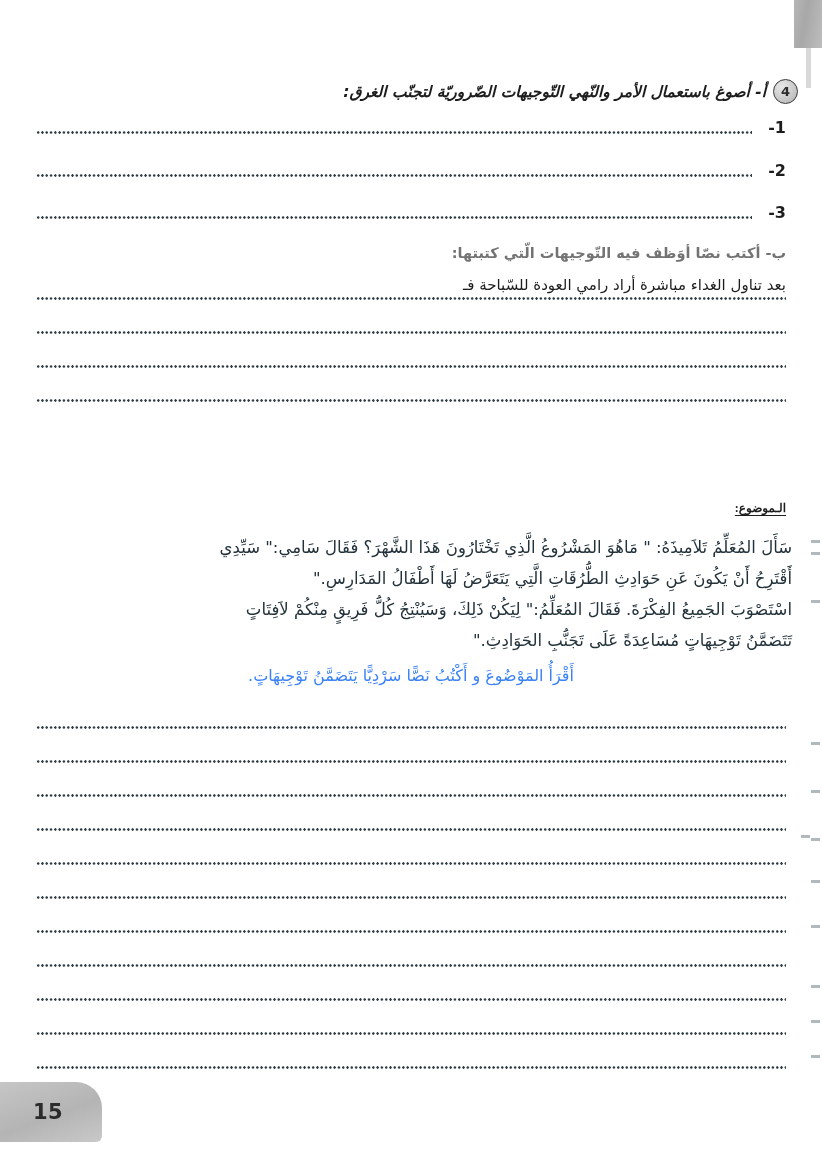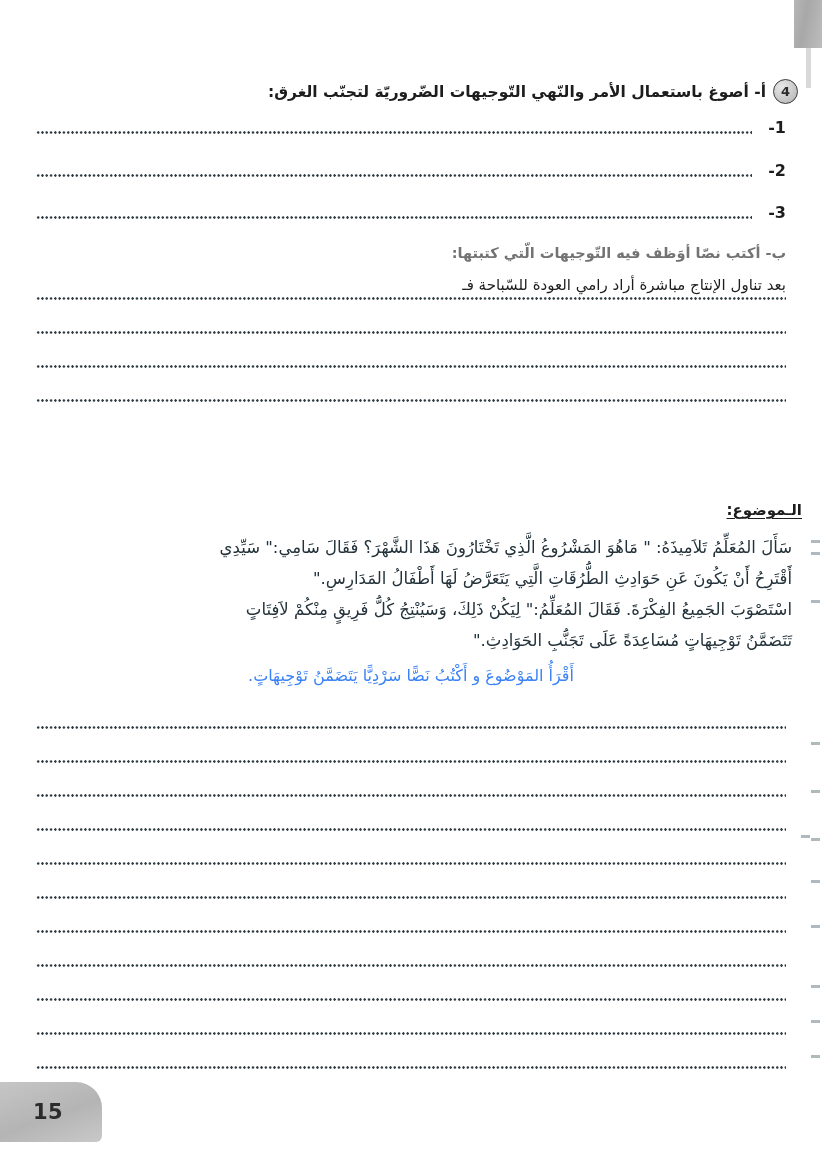--- a/index.html
+++ b/index.html
@@ -103,20 +103,21 @@
     justify-content: center;
     line-height: 1;
   }
 
   .q-text {
     font-size: 15.5px;
     font-weight: bold;
     color: #1d1d1d;
     white-space: nowrap;
     letter-spacing: 0;
+    font-style: italic;
   }
 
   .sub-text {
     font-size: 14.5px;
     font-weight: bold;
     color: #737373;
     white-space: nowrap;
   }
 
   .prompt-text {
@@ -173,28 +174,29 @@
     font-size: 16px;
     font-weight: bold;
     color: #1f1f1f;
     letter-spacing: 1px;
     white-space: nowrap;
   }
 
   
   .topic-head {
     position: absolute;
-    right: 20px;
-    font-size: 15px;
+    right: 36px;
+    font-size: 12px;
     font-weight: bold;
     color: #1d1d1d;
     text-decoration: underline;
     text-underline-offset: 3px;
     white-space: nowrap;
     letter-spacing: 1px;
+    font-family: Liberation Serif, serif;
   }
 
   
   .passage {
     position: absolute;
     right: 30px;
     left: 30px;
     direction: rtl;
   }
   .passage-line {
@@ -254,21 +256,21 @@
   <div class="num-row" style="top:203px;">
     <span class="num-label">3-</span>
     <div class="dotline"></div>
   </div>
 
   <div class="rtl-line" style="top:243px;">
     <span class="sub-text">ب- أكتب نصّا أوَظف فيه التّوجيهات الّتي كتبتها:</span>
   </div>
 
   <div class="rtl-line" style="top:275px;">
-    <span class="prompt-text">بعد تناول الإنتاج مباشرة أراد رامي العودة للسّباحة فـ</span>
+    <span class="prompt-text">بعد تناول الغداء مباشرة أراد رامي العودة للسّباحة فـ</span>
   </div>
   <div class="dotline" style="left:36px; right:36px; top:297px;"></div>
   <div class="dotline" style="left:36px; right:36px; top:331px;"></div>
   <div class="dotline" style="left:36px; right:36px; top:365px;"></div>
   <div class="dotline" style="left:36px; right:36px; top:399px;"></div>
 
 
   <div class="topic-head" style="top:501px;">الـموضوع:</div>
 
   <div class="passage" style="top:532px;">

